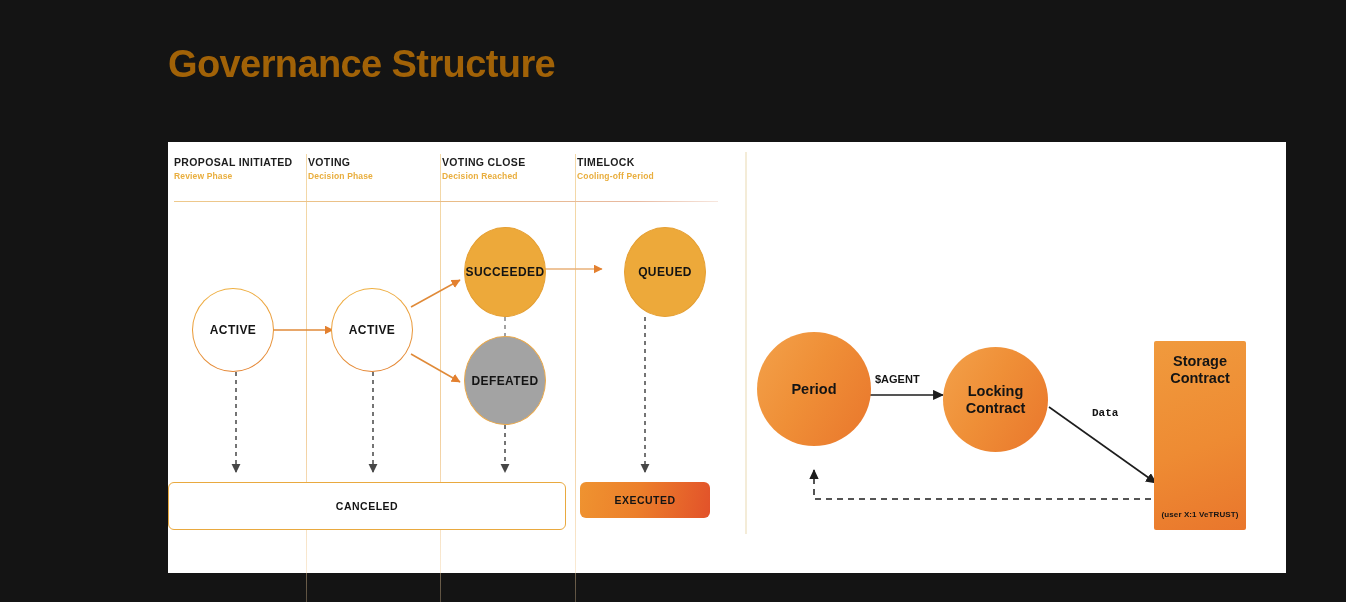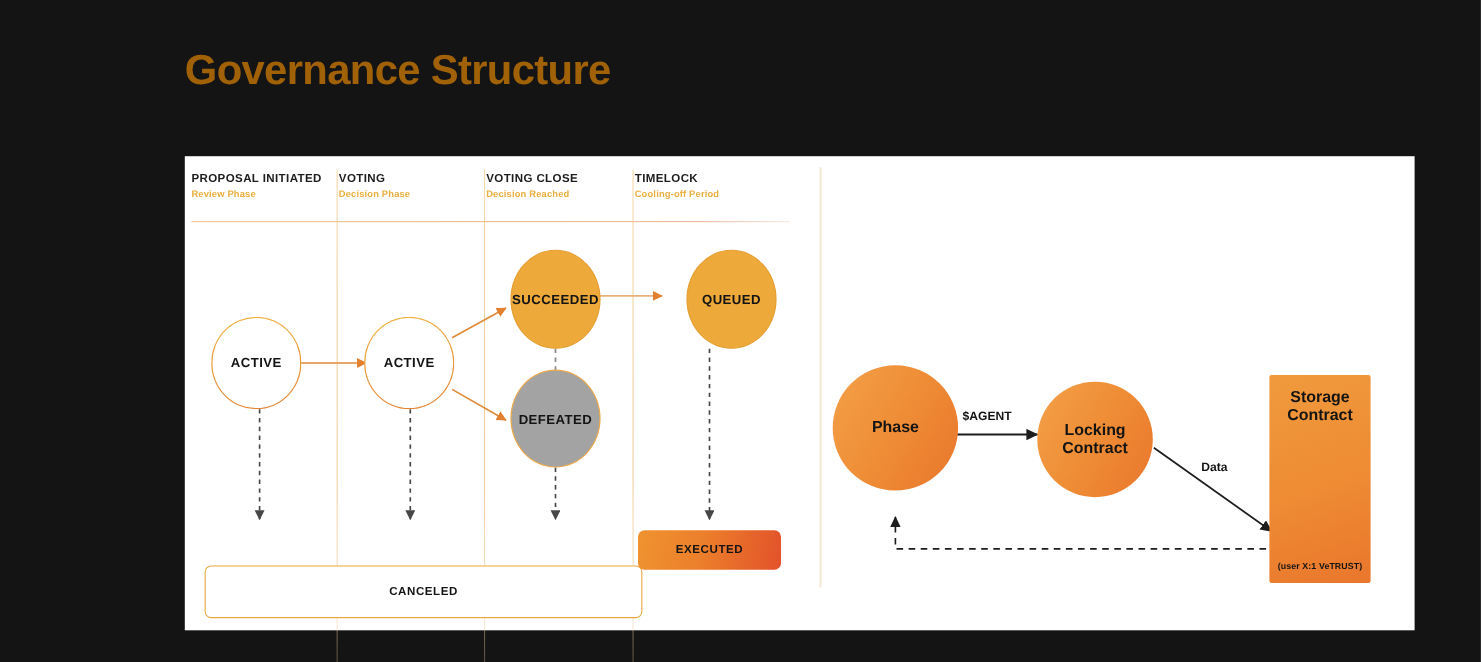--- a/index.html
+++ b/index.html
@@ -266,21 +266,21 @@
       <div class="node amber" style="left:296px;top:85px;width:82px;height:90px;">
         <span>SUCCEEDED</span>
       </div>
       <div class="node pale" style="left:296px;top:194px;width:82px;height:89px;">
         <span>DEFEATED</span>
       </div>
       <div class="node amber" style="left:456px;top:85px;width:82px;height:90px;">
         <span>QUEUED</span>
       </div>
 
-      <div class="status-box hollow" style="left:18px;top:340px;width:398px;height:48px;margin-top:32px;">
+      <div class="status-box hollow" style="left:0;top:340px;width:398px;height:48px;">
         <span>CANCELED</span>
       </div>
       <div class="status-box filled" style="left:412px;top:340px;width:130px;height:36px;">
         <span>EXECUTED</span>
       </div>
     </div>
 
     <div class="panel-divider"></div>
 
     <div id="contract-panel">
@@ -296,36 +296,36 @@
         </defs>
 
         <line x1="115" y1="253" x2="196" y2="253" stroke="#1d1d1d" stroke-width="1.6" marker-end="url(#arrBlk)"></line>
 
         <line x1="302" y1="265" x2="409" y2="341" stroke="#1d1d1d" stroke-width="1.6" marker-end="url(#arrBlk)"></line>
 
         <path d="M 404 357 L 67 357 L 67 328" fill="none" stroke="#1d1d1d" stroke-width="1.5" stroke-dasharray="6,5" marker-end="url(#arrBlkUp)"></path>
       </svg>
 
       <div class="orb" style="left:10px;top:190px;width:114px;height:114px;">
-        <span>Phase</span>
+        <span>Period</span>
       </div>
 
       <div class="orb" style="left:196px;top:205px;width:105px;height:105px;">
         <span>
           <span>Locking</span><br>
           <span>Contract</span>
         </span>
       </div>
 
       <div class="store-box" style="left:407px;top:199px;width:92px;height:189px;">
         <div class="store-title">
           <span>Storage</span><br>
           <span>Contract</span>
         </div>
         <div class="store-note">(user X:1 VeTRUST)</div>
       </div>
 
       <div class="edge-label" style="left:128px;top:231px;">$AGENT</div>
-      <div class="edge-label" style="left:345px;top:277px;">Data</div>
+      <div class="edge-label" style="left:345px;top:265px;font-family:Liberation Mono, monospace;">Data</div>
     </div>
 
   </div>
 </div>
 
 </body></html>

